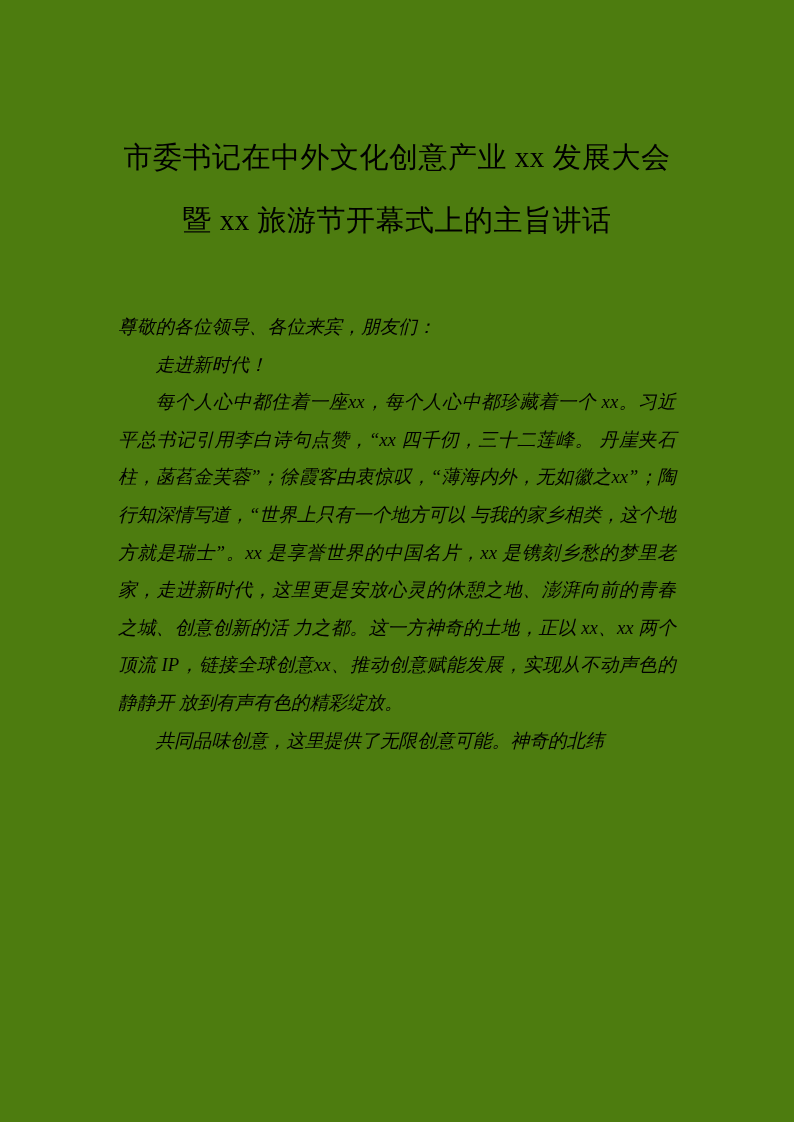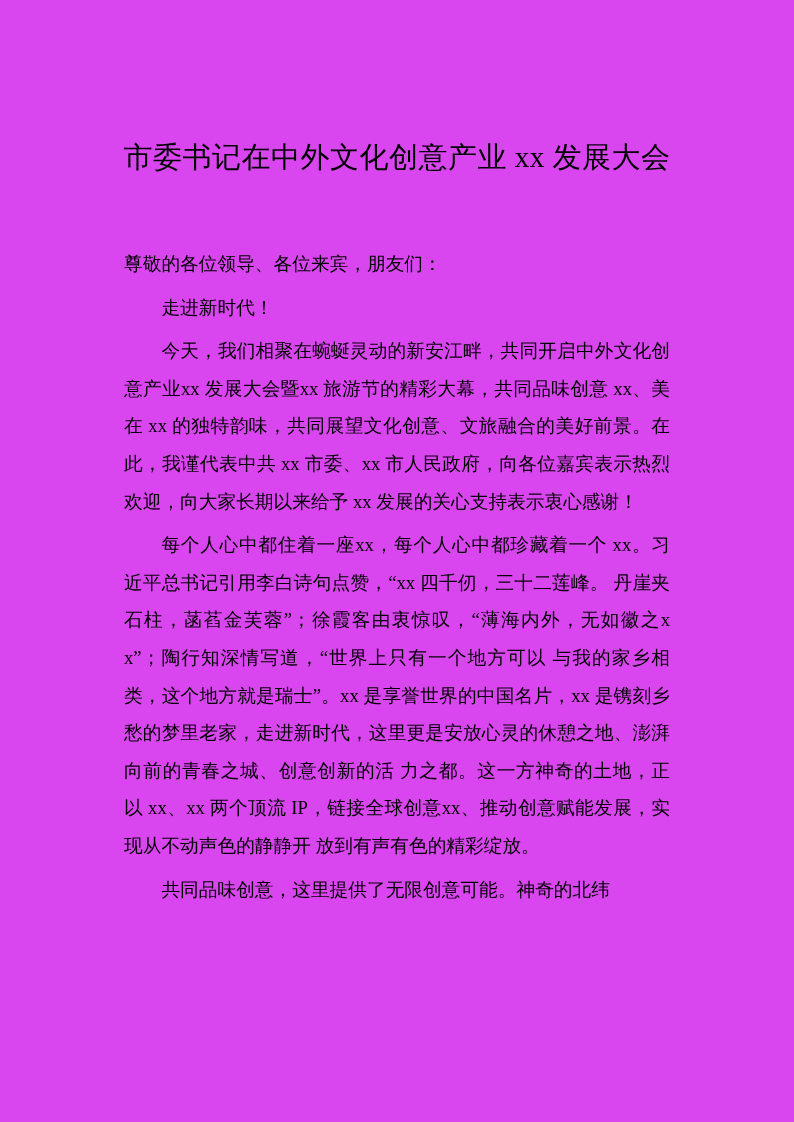--- a/index.html
+++ b/index.html
@@ -6,21 +6,21 @@
     margin: 0;
     padding: 0;
     background: #ffffff;
   }
   .page {
     position: relative;
     width: 794px;
     height: 1122px;
     box-sizing: border-box;
     margin: 0 auto;
-    background: #d946ef;
+    background: #4d7c0f;
     color: #000000;
     padding: 126px 118px 0 118px;
     overflow: hidden;
     font-family: "Liberation Serif", "DejaVu Serif", serif;
   }
   .doc-title {
     text-align: center;
     font-size: 29px;
     line-height: 63px;
     font-weight: 400;
@@ -29,35 +29,36 @@
   .doc-title .t-line {
     white-space: nowrap;
   }
   .doc-body {
     margin-top: 56px;
     font-size: 18.7px;
     line-height: 37.6px;
     text-align: justify;
   }
   .doc-body p {
-    margin: 6px;
+    margin: 0;
     padding: 0;
     word-break: break-all;
+    font-style: italic;
   }
   .doc-body p.indent {
     text-indent: 2em;
   }
 </style>
 </head>
 <body>
 
 <div class="page">
   <div class="doc-title">
     <div class="t-line">市委书记在中外文化创意产业 xx 发展大会</div>
+    <div class="t-line">暨 xx 旅游节开幕式上的主旨讲话</div>
   </div>
   <div class="doc-body">
     <p>尊敬的各位领导、各位来宾，朋友们：</p>
     <p class="indent">走进新时代！</p>
-    <p class="indent">今天，我们相聚在蜿蜒灵动的新安江畔，共同开启中外文化创意产业xx 发展大会暨xx 旅游节的精彩大幕，共同品味创意 xx、美在 xx 的独特韵味，共同展望文化创意、文旅融合的美好前景。在此，我谨代表中共 xx 市委、xx 市人民政府，向各位嘉宾表示热烈欢迎，向大家长期以来给予 xx 发展的关心支持表示衷心感谢！</p>
     <p class="indent">每个人心中都住着一座xx，每个人心中都珍藏着一个 xx。习近平总书记引用李白诗句点赞，“xx 四千仞，三十二莲峰。 丹崖夹石柱，菡萏金芙蓉”；徐霞客由衷惊叹，“薄海内外，无如徽之xx”；陶行知深情写道，“世界上只有一个地方可以 与我的家乡相类，这个地方就是瑞士”。xx 是享誉世界的中国名片，xx 是镌刻乡愁的梦里老家，走进新时代，这里更是安放心灵的休憩之地、澎湃向前的青春之城、创意创新的活 力之都。这一方神奇的土地，正以 xx、xx 两个顶流 IP，链接全球创意xx、推动创意赋能发展，实现从不动声色的静静开 放到有声有色的精彩绽放。</p>
     <p class="indent">共同品味创意，这里提供了无限创意可能。神奇的北纬</p>
   </div>
 </div>
 
 </body></html>

